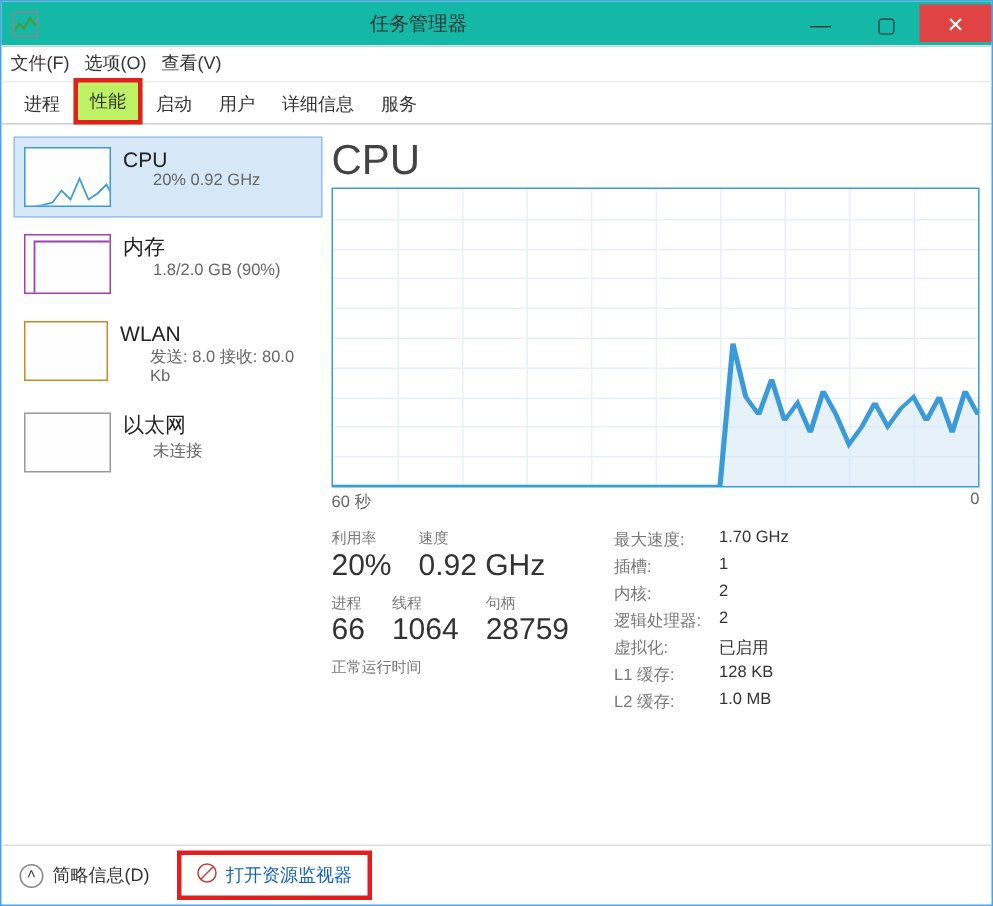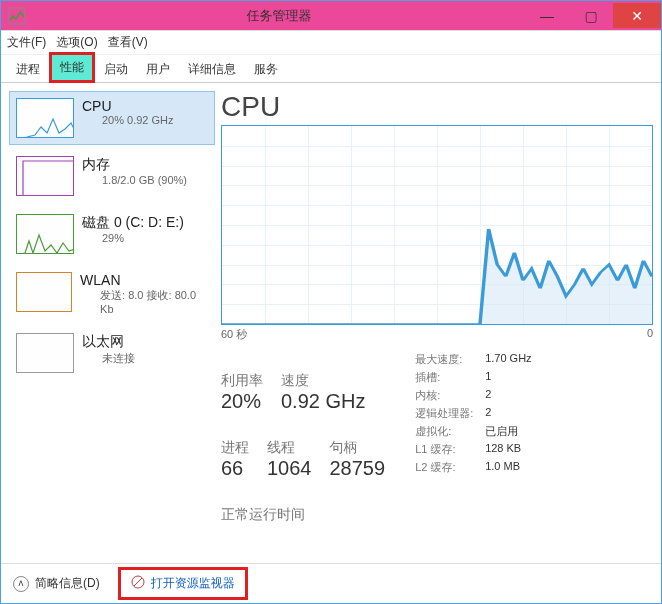--- a/index.html
+++ b/index.html
@@ -1,28 +1,28 @@
 <!DOCTYPE html>
 <html><head>
 <meta charset="utf-8">
 <style>
 * { box-sizing: border-box; margin: 0; padding: 0; font-family: "Microsoft YaHei", Arial, sans-serif; }
 body { background: #fff; }
 .window { width: 662px; height: 604px; border: 1px solid #4aa3e8; background: #fff; display: flex; flex-direction: column; }
-.titlebar { height: 30px; background: #ec4899; display: flex; align-items: center; border-bottom: 1px solid #ddd; }
+.titlebar { height: 30px; background: #14b8a6; display: flex; align-items: center; border-bottom: 1px solid #ddd; }
 .titlebar .appicon { width: 20px; height: 20px; margin: 0 6px; }
 .titlebar .title { flex: 1; text-align: center; font-size: 13px; color: #333; }
 .titlebar .buttons { display: flex; }
 .titlebar .btn { width: 44px; height: 25px; display: flex; align-items: center; justify-content: center; font-size: 14px; color: #333; cursor: pointer; }
 .titlebar .btn.close { background: #e04343; color: #fff; width: 48px; }
 .menubar { height: 24px; display: flex; align-items: center; padding: 0 6px; font-size: 12px; color: #333; border-bottom: 1px solid #eee; gap: 10px; }
 .menubar span { cursor: pointer; }
 .tabbar { height: 28px; display: flex; align-items: flex-end; padding: 0 6px; border-bottom: 1px solid #ccc; font-size: 12px; }
 .tab { padding: 4px 8px; border: 1px solid transparent; cursor: pointer; color: #333; position: relative; top: 1px; }
-.tab.active { border: 3px solid #e02020; border-bottom: 3px solid #e02020; background: #5eead4; font-weight: normal; }
+.tab.active { border: 3px solid #e02020; border-bottom: 3px solid #e02020; background: #bef264; font-weight: normal; }
 .body { flex: 1; display: flex; padding: 8px; gap: 6px; overflow: hidden; }
 .sidebar { width: 206px; display: flex; flex-direction: column; gap: 4px; }
 .side-item { display: flex; gap: 8px; padding: 6px; border: 1px solid transparent; cursor: pointer; }
 .side-item.active { background: #d6e8f7; border: 1px solid #96c4e8; }
 .mini { width: 58px; height: 40px; border: 1px solid #999; background: #fefefe; position: relative; overflow: hidden; }
 .side-text { display: flex; flex-direction: column; font-size: 12px; color: #444; }
 .side-text .t { font-size: 14px; color: #222; }
 .side-text .s { font-size: 11px; color: #666; margin-left: 20px; }
 .main { flex: 1; display: flex; flex-direction: column; font-size: 12px; color: #444; }
 .main-header { display: flex; align-items: baseline; gap: 12px; }
@@ -31,21 +31,21 @@
 .chart-labels { display: flex; justify-content: space-between; font-size: 11px; color: #666; margin-top: 4px; }
 .chart { height: 200px; border: 1px solid #3a9bd8; background: #fff; position: relative; margin-top: 2px; }
 .chart .grid { position: absolute; inset: 0; }
 .chart .gline { position: absolute; background: #e6f1f8; }
 .chart svg { position: absolute; inset: 0; width: 100%; height: 100%; }
 .xaxis { display: flex; justify-content: space-between; font-size: 11px; color: #666; margin-top: 2px; }
 .stats { display: flex; margin-top: 10px; gap: 30px; }
 .stats-left { display: flex; flex-direction: column; gap: 6px; }
 .stat-row { display: flex; gap: 18px; }
 .stat { display: flex; flex-direction: column; }
-.stat .label { font-size: 14px; color: #777; margin-top: 20px; }
+.stat .label { font-size: 10px; color: #777; }
 .stat .val { font-size: 20px; color: #333; }
 .stats-right { display: flex; flex-direction: column; gap: 3px; font-size: 11px; }
 .stats-right .row { display: flex; }
 .stats-right .k { color: #777; width: 70px; }
 .stats-right .v { color: #333; }
 .footer { height: 40px; border-top: 1px solid #ddd; display: flex; align-items: center; padding: 0 12px; gap: 18px; font-size: 12px; }
 .footer .collapse { display: flex; align-items: center; gap: 6px; cursor: pointer; color: #333; }
 .footer .link { color: #1060c0; cursor: pointer; display: flex; align-items: center; gap: 6px; border: 3px solid #e02020; padding: 5px 10px; }
 .circle-icon { width: 16px; height: 16px; border: 1px solid #888; border-radius: 50%; display: flex; align-items: center; justify-content: center; font-size: 10px; }
 </style>
@@ -94,29 +94,20 @@
             <div class="s">20% 0.92 GHz</div>
           </div>
         </div>
         <div class="side-item">
           <div class="mini" style="border-color:#a040b0"><svg width="58" height="40" viewBox="0 0 58 40">
               <path d="M0,40 L6,40 L6,4 L58,4 L58,40" fill="none" stroke="#a040b0" stroke-width="1.2"></path>
             </svg></div>
   <div class="side-text">
             <div class="t">内存</div>
             <div class="s">1.8/2.0 GB (90%)</div>
-          </div>
-        </div>
-        <div class="side-item">
-          <div class="mini" style="border-color:#4a9a3a"><svg width="58" height="40" viewBox="0 0 58 40">
-              <path d="M0,40 L8,38 L12,26 L16,38 L22,20 L28,36 L34,30 L40,38 L46,28 L52,36 L58,34" fill="none" stroke="#4a9a3a" stroke-width="1.2"></path>
-            </svg></div>
-  <div class="side-text">
-            <div class="t">磁盘 0 (C: D: E:)</div>
-            <div class="s">29%</div>
           </div>
         </div>
         <div class="side-item">
           <div class="mini" style="border-color:#d08528"><svg width="58" height="40" viewBox="0 0 58 40">
               <path d="M0,40 L58,40" fill="none" stroke="#d08528" stroke-width="1.2"></path>
             </svg></div>
   <div class="side-text">
             <div class="t">WLAN</div>
             <div class="s">发送: 8.0 接收: 80.0 Kb</div>
           </div>

